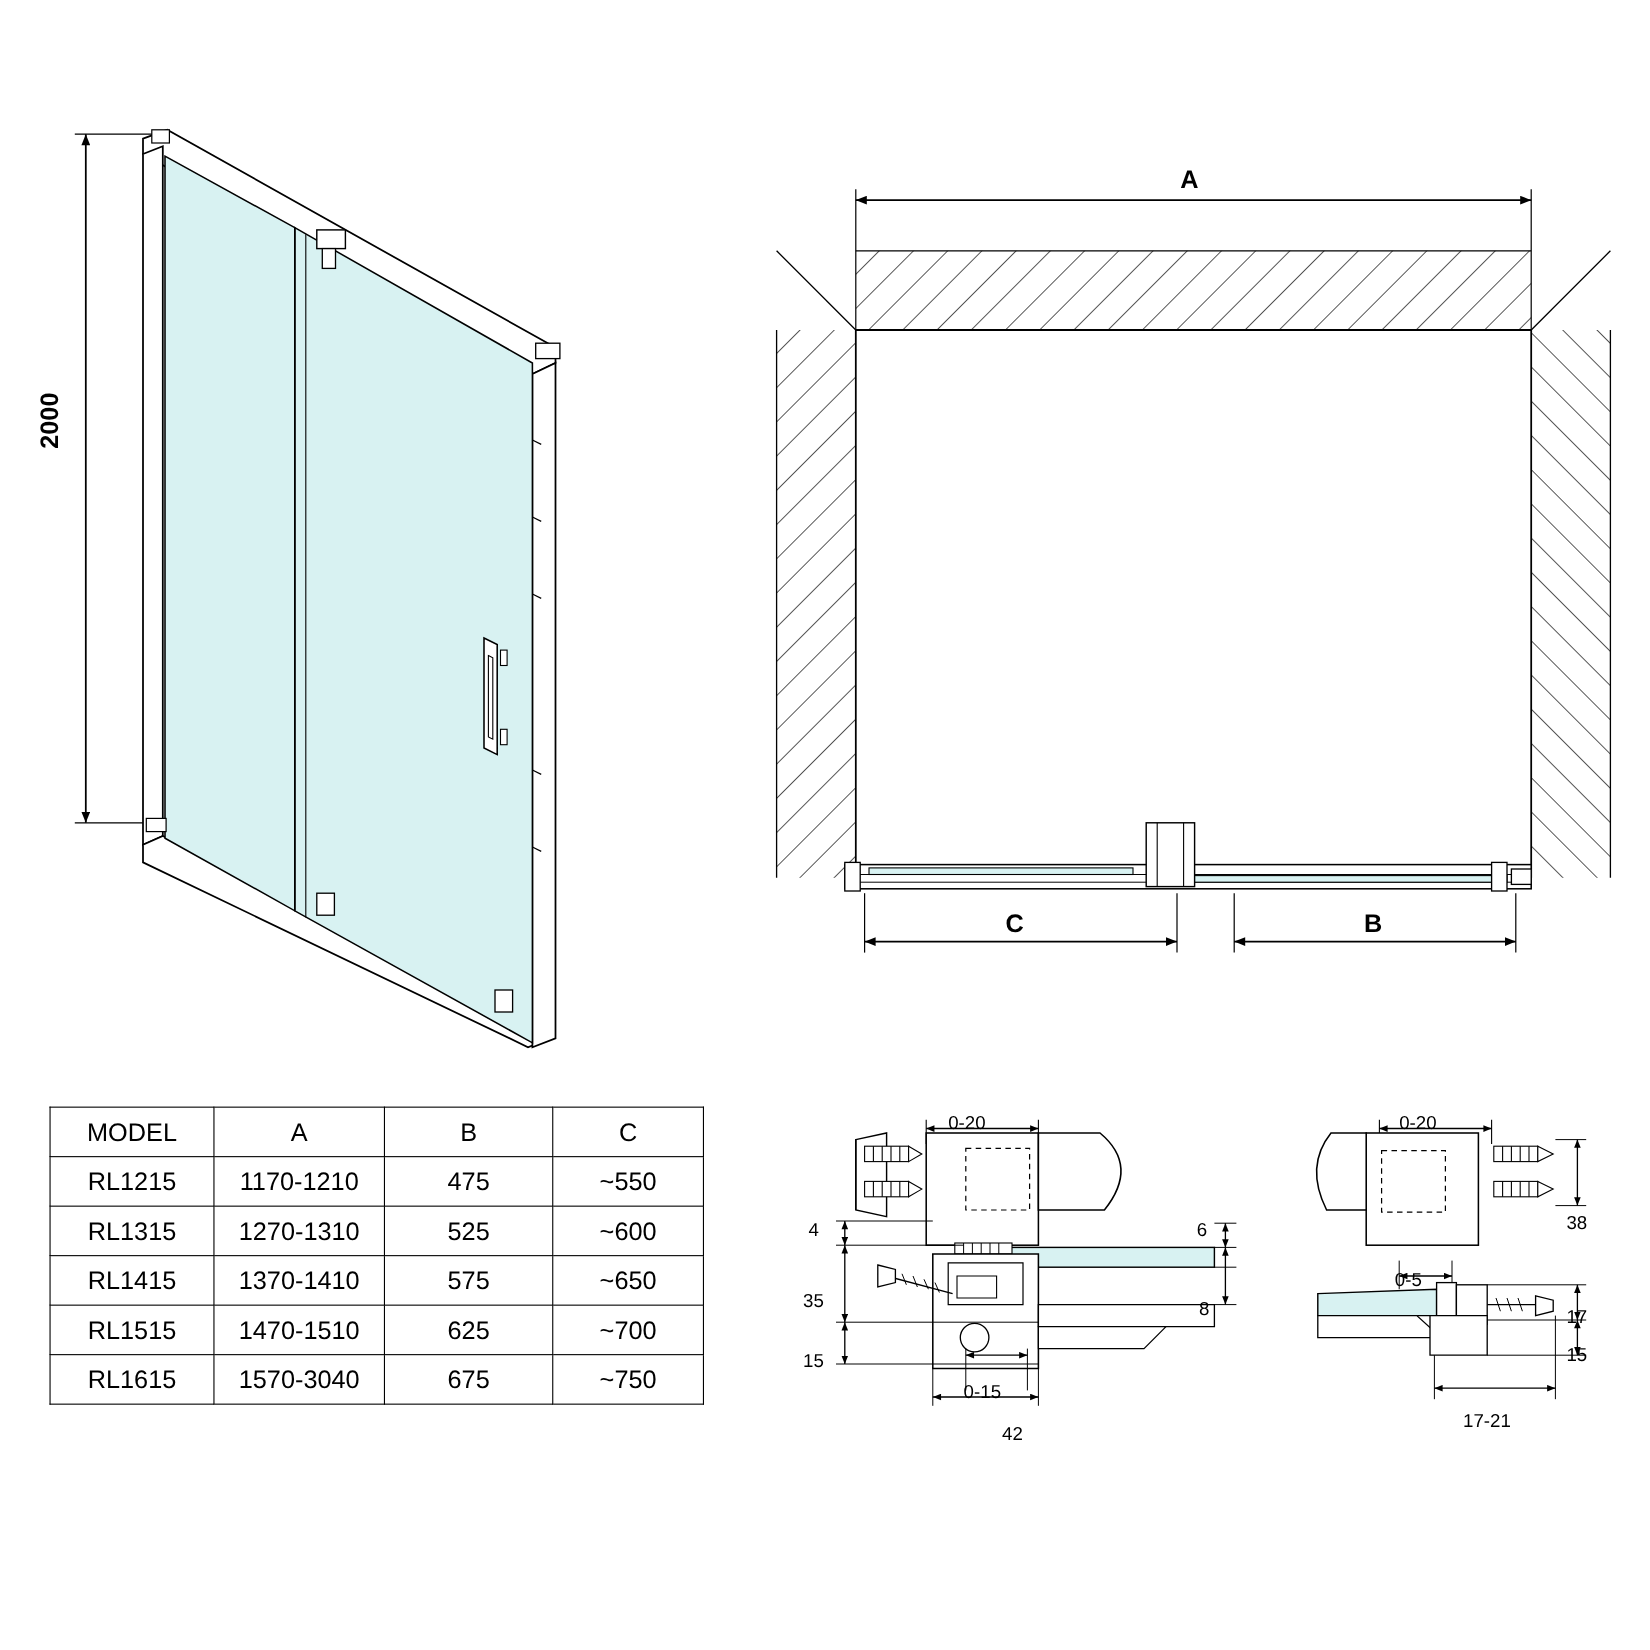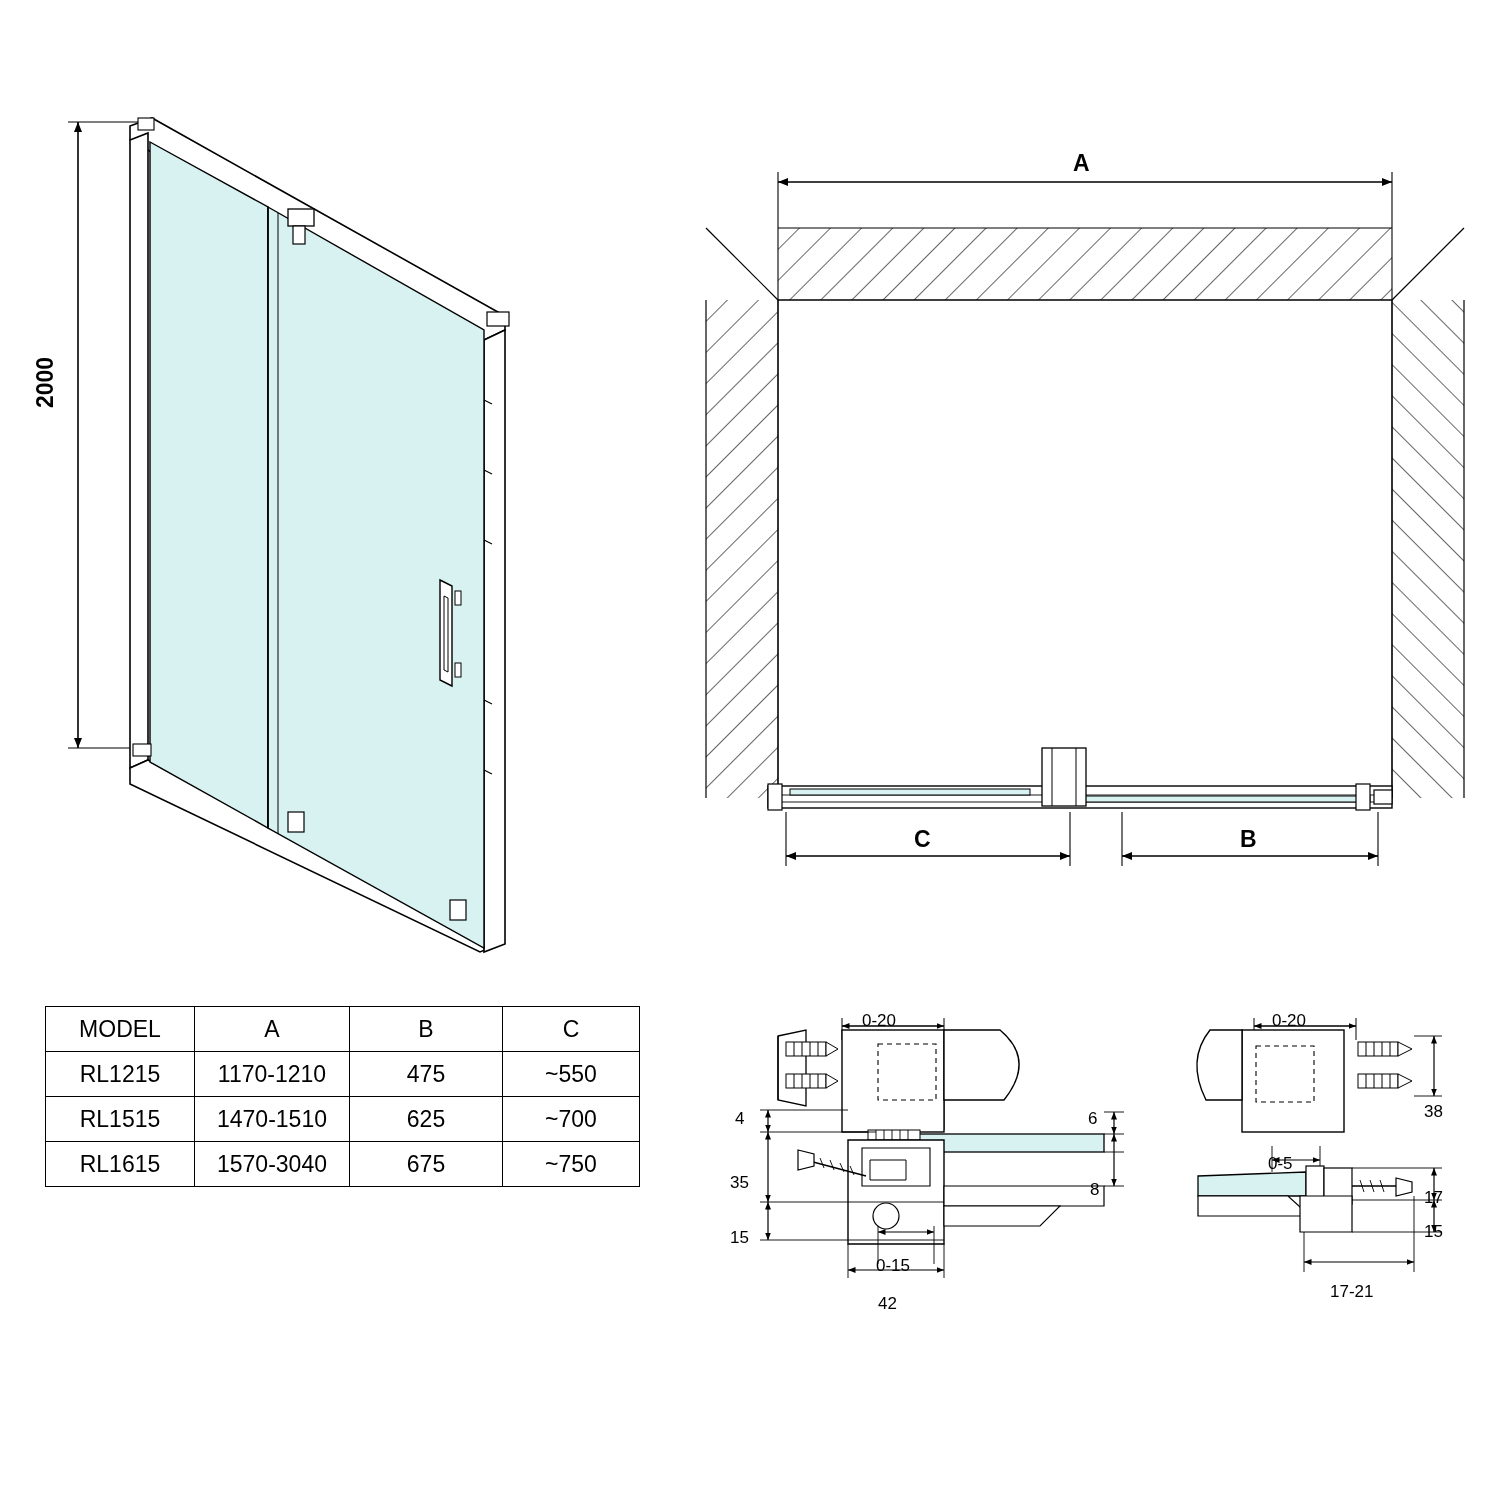--- a/index.html
+++ b/index.html
@@ -376,21 +376,21 @@
 
   <div class="dim-label" style="position:absolute; left:1240px; top:826px;">B</div>
 
   <div class="small-dim" style="position:absolute; left:862px; top:995px;">0-20</div>
   <div class="small-dim" style="position:absolute; left:735px; top:1093px;">4</div>
   <div class="small-dim" style="position:absolute; left:730px; top:1157px;">35</div>
   <div class="small-dim" style="position:absolute; left:730px; top:1212px;">15</div>
   <div class="small-dim" style="position:absolute; left:1088px; top:1093px;">6</div>
   <div class="small-dim" style="position:absolute; left:1090px; top:1164px;">8</div>
   <div class="small-dim" style="position:absolute; left:876px; top:1240px;">0-15</div>
-  <div class="small-dim" style="position:absolute; left:878px; top:1278px;">42</div>
+  <div class="small-dim" style="position:absolute; left:911px; top:1278px;">42</div>
 
   <div class="small-dim" style="position:absolute; left:1272px; top:995px;">0-20</div>
   <div class="small-dim" style="position:absolute; left:1424px; top:1086px;">38</div>
   <div class="small-dim" style="position:absolute; left:1268px; top:1138px;">0-5</div>
   <div class="small-dim" style="position:absolute; left:1424px; top:1172px;">17</div>
   <div class="small-dim" style="position:absolute; left:1424px; top:1206px;">15</div>
   <div class="small-dim" style="position:absolute; left:1330px; top:1266px;">17-21</div>
 
   <table class="spec-table">
     <thead>
@@ -402,20 +402,32 @@
       </tr>
     </thead>
     <tbody>
       <tr>
         <td>RL1215</td>
         <td>1170-1210</td>
         <td>475</td>
         <td>~550</td>
       </tr>
       <tr>
+        <td>RL1315</td>
+        <td>1270-1310</td>
+        <td>525</td>
+        <td>~600</td>
+      </tr>
+      <tr>
+        <td>RL1415</td>
+        <td>1370-1410</td>
+        <td>575</td>
+        <td>~650</td>
+      </tr>
+      <tr>
         <td>RL1515</td>
         <td>1470-1510</td>
         <td>625</td>
         <td>~700</td>
       </tr>
       <tr>
         <td>RL1615</td>
         <td>1570-3040</td>
         <td>675</td>
         <td>~750</td>

